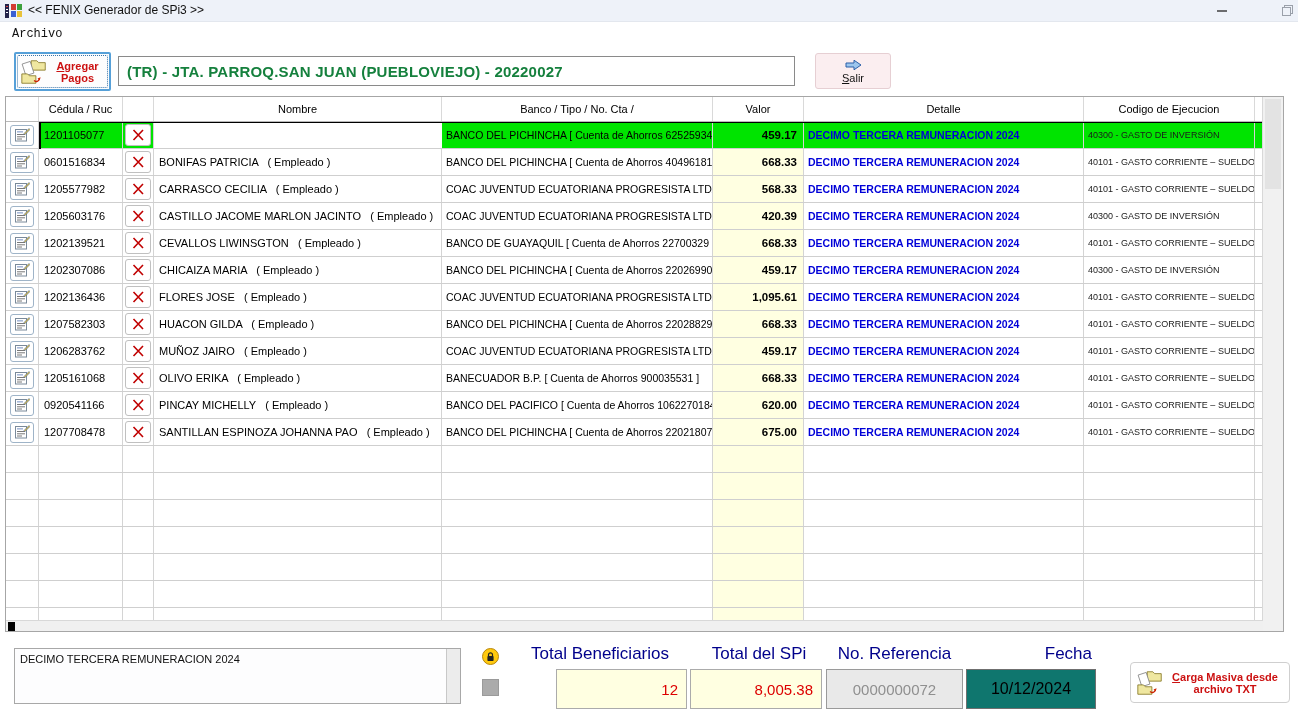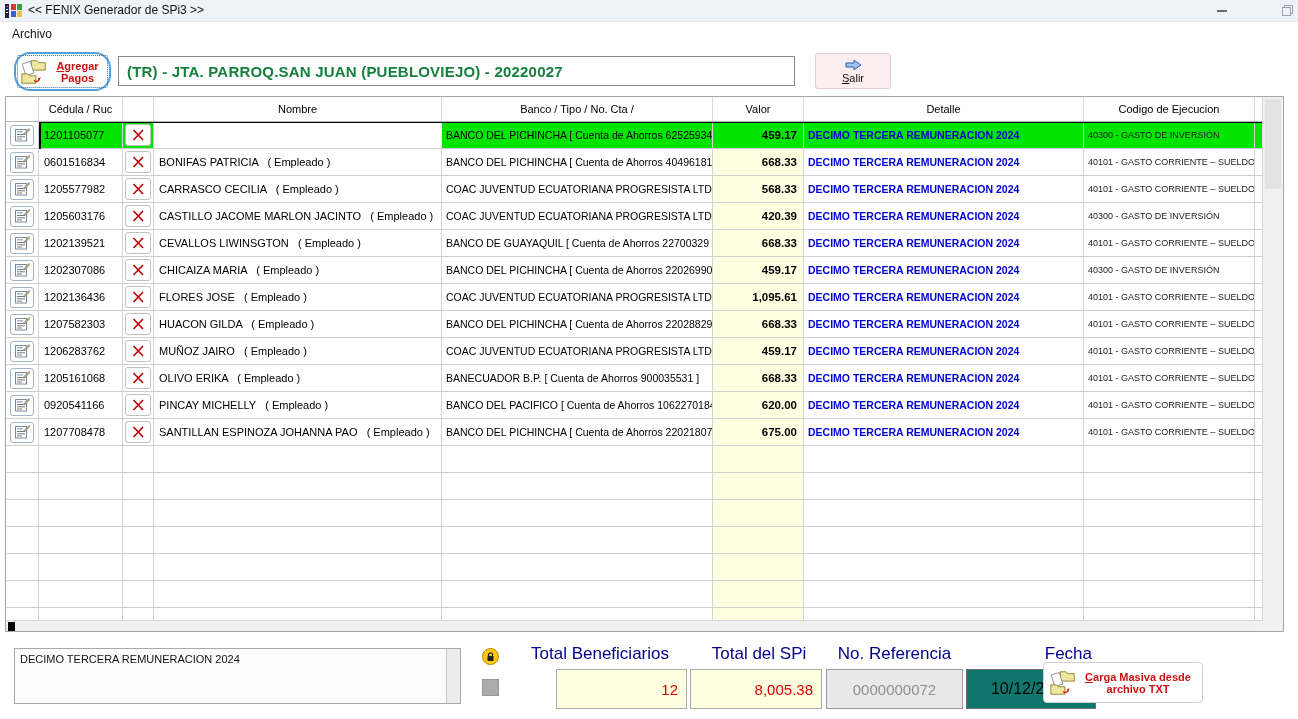--- a/index.html
+++ b/index.html
@@ -8,25 +8,25 @@
   .window { position:relative; width:1298px; height:719px; background:#fff; overflow:hidden; }
 
   
   .titlebar { position:absolute; left:0; top:0; width:1298px; height:22px; background:#eef2f9; border-bottom:1px solid #e3e7ee; }
   .app-icon { position:absolute; left:5px; top:3px; width:18px; height:16px; }
   .title-text { position:absolute; left:28px; top:3px; font-size:12px; color:#111; }
   .win-btn { position:absolute; top:0; width:34px; height:22px; display:flex; align-items:center; justify-content:center; }
   .btn-min { left:1205px; } .btn-restore { left:1270px; }
 
   
-  .menubar { position:absolute; left:0; top:23px; width:1032px; height:22px; background:#fff; }
+  .menubar { position:absolute; left:0; top:23px; width:1032px; height:22px; background:#fff;font-family:Liberation Mono, monospace; }
   .menu-item { position:absolute; left:8px; top:3px; font-size:12px; color:#111; padding:1px 4px; }
 
   
-  .btn-agregar { position:absolute; left:14px; top:52px; width:97px; height:39px; background:#fdfdfd; border:2px solid #56a0d8; border-radius:16px; display:flex; align-items:center; padding:2px 3px; }
+  .btn-agregar { position:absolute; left:14px; top:52px; width:97px; height:39px; background:#fdfdfd; border:2px solid #56a0d8; border-radius:2px; display:flex; align-items:center; padding:2px 3px; }
   .btn-agregar .focus-rect { position:absolute; inset:1px; border:1px dotted #3a74a8; border-radius:2px; }
   .btn-label-red { color:#cc1111; font-weight:bold; font-size:11px; line-height:12px; text-align:center; flex:1; }
   .hotkey { text-decoration:underline; }
   .entity-field { position:absolute; left:118px; top:56px; width:677px; height:30px; background:#fff; border:1px solid #8a8a8a; display:flex; align-items:center; padding-left:8px; font-size:15px; font-weight:bold; color:#15803d; letter-spacing:.2px; }
   .btn-salir { position:absolute; left:815px; top:53px; width:76px; height:36px; background:#fbeef0; border:1px solid #e6cfd3; border-radius:3px; display:flex; flex-direction:column; align-items:center; justify-content:center; gap:1px; font-size:11px; color:#111; }
 
   
   .grid { position:absolute; left:5px; top:96px; width:1279px; height:536px; border:1px solid #a6a6a6; background:#fff; }
   .grid-header { position:absolute; left:0; top:0; width:1256px; height:25px; background:#fff; border-bottom:1px solid #b9b9b9; }
   .hcell { position:absolute; top:0; height:24px; display:flex; align-items:center; justify-content:center; font-size:11px; color:#000; border-right:1px solid #d9d9d9; }
@@ -59,21 +59,21 @@
   .big-label { position:absolute; top:644px; font-size:17px; color:#00008b; }
   .lbl-benef { left:510px; width:180px; text-align:center; }
   .lbl-spi { left:695px; width:128px; text-align:center; }
   .lbl-ref { left:826px; width:137px; text-align:center; }
   .lbl-fecha { left:1000px; width:92px; text-align:right; }
   .field { position:absolute; top:669px; height:40px; display:flex; align-items:center; border:1px solid #ababab; font-size:15px; }
   .f-benef { left:556px; width:131px; background:#ffffe1; color:#dd0000; justify-content:flex-end; padding-right:8px; }
   .f-spi { left:690px; width:132px; background:#ffffe1; color:#dd0000; justify-content:flex-end; padding-right:8px; }
   .f-ref { left:826px; width:137px; background:#e9e9e9; border-color:#9a9a9a; color:#8f8f8f; justify-content:center; }
   .f-fecha { left:966px; width:130px; background:#0f766e; border-color:#6f6f6f; color:#000; justify-content:center; font-size:16px; }
-  .btn-carga { position:absolute; left:1043px; top:662px; width:160px; height:41px; background:#fff; border:1px solid #cfcfcf; border-radius:4px; display:flex; align-items:center; padding:2px 4px; }
+  .btn-carga { position:absolute; left:1130px; top:662px; width:160px; height:41px; background:#fff; border:1px solid #cfcfcf; border-radius:4px; display:flex; align-items:center; padding:2px 4px; }
 </style>
 </head>
 <body>
 
 <div class="window">
 
   <div class="titlebar">
     <svg class="app-icon" viewBox="0 0 18 16">
       <rect x="0" y="1" width="4" height="14" fill="#24244a"></rect>
       <rect x="1" y="3" width="2" height="1" fill="#d44"></rect>

